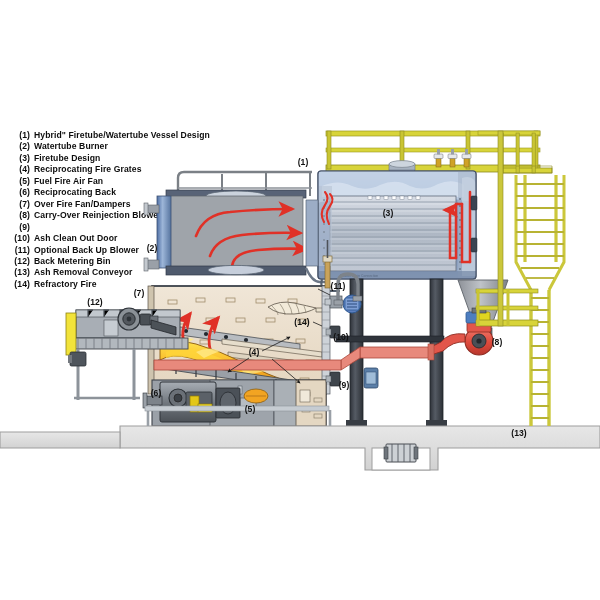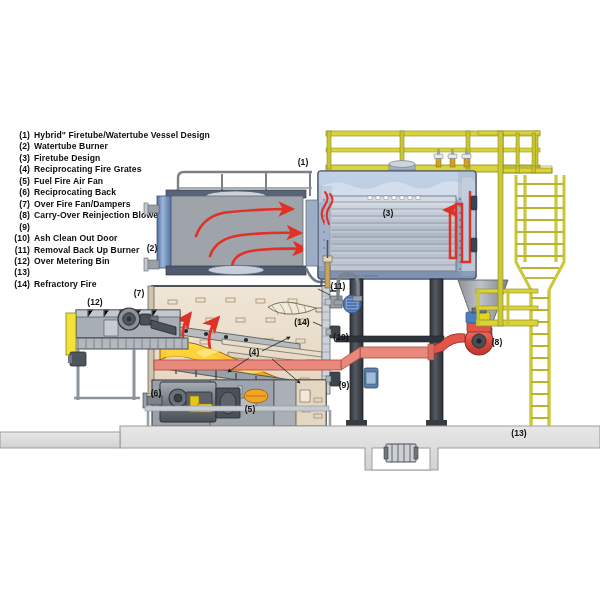--- a/index.html
+++ b/index.html
@@ -56,28 +56,29 @@
       </div>
       <div class="leg-row">
         <span class="leg-num">(9)</span>
       </div>
       <div class="leg-row">
         <span class="leg-num">(10)</span>
         <span class="leg-txt">Ash Clean Out Door</span>
       </div>
       <div class="leg-row">
         <span class="leg-num">(11)</span>
-        <span class="leg-txt">Removal Back Up Burner</span>
+        <span class="leg-txt">Optional Back Up Blower</span>
       </div>
       <div class="leg-row">
         <span class="leg-num">(12)</span>
-        <span class="leg-txt">Over Metering Bin</span>
+        <span class="leg-txt">Back Metering Bin</span>
       </div>
       <div class="leg-row">
         <span class="leg-num">(13)</span>
+        <span class="leg-txt">Ash Removal Conveyor</span>
       </div>
       <div class="leg-row">
         <span class="leg-num">(14)</span>
         <span class="leg-txt">Refractory Fire</span>
       </div>
     </div>
 
   <svg width="600" height="600" viewBox="0 0 600 600">
     <defs>
       <linearGradient id="gShell" x1="0" y1="0" x2="0" y2="1">

